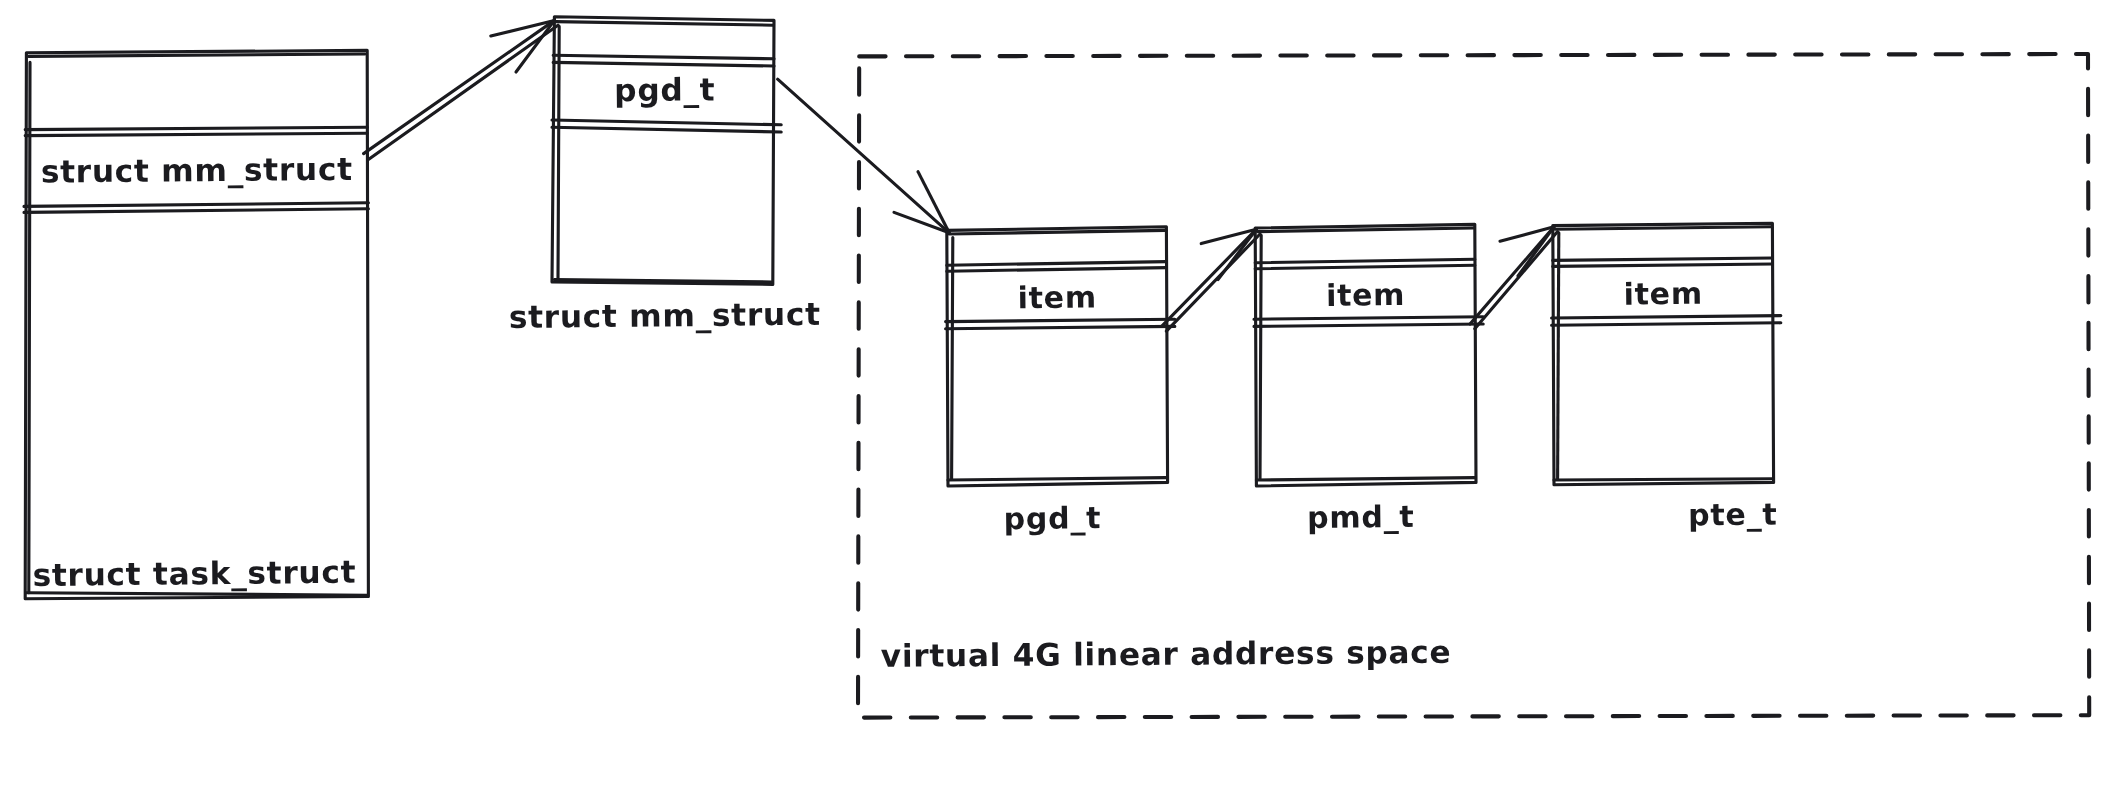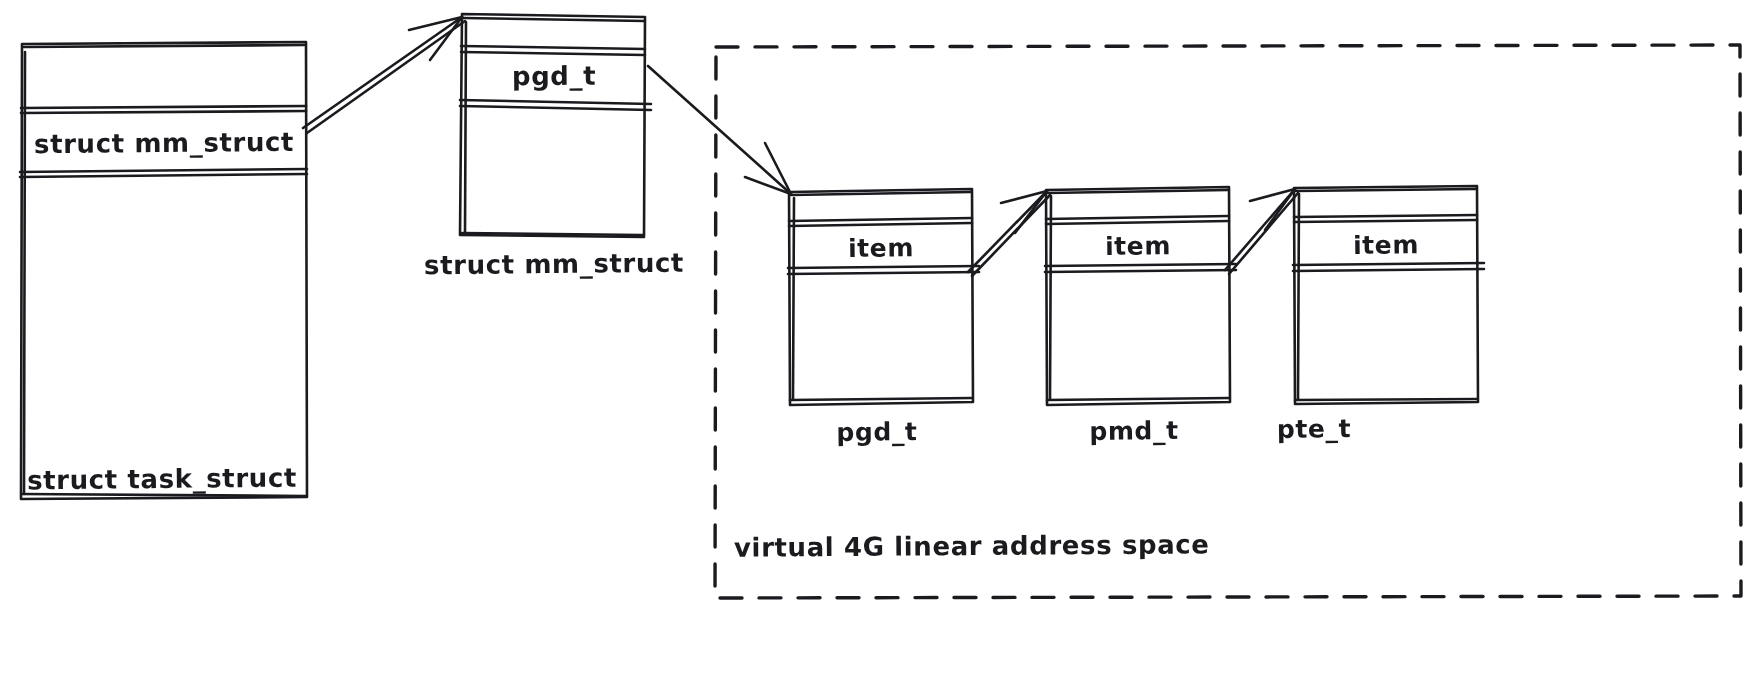--- a/index.html
+++ b/index.html
@@ -173,19 +173,19 @@
 
     <div class="lbl lbl-caption" style="left:554px; top:264px;">struct mm_struct</div>
 
     <div class="lbl lbl-item" style="left:881px; top:248px;">item</div>
     <div class="lbl lbl-item" style="left:877px; top:432px;">pgd_t</div>
 
     <div class="lbl lbl-item" style="left:1138px; top:246px;">item</div>
     <div class="lbl lbl-item" style="left:1134px; top:431px;">pmd_t</div>
 
     <div class="lbl lbl-item" style="left:1386px; top:245px;">item</div>
-    <div class="lbl lbl-item" style="left:1314px; top:429px;">pte_t</div>
+    <div class="lbl lbl-item" style="left:1444px; top:429px;">pte_t</div>
 
     <div class="lbl lbl-space" style="left:734px; top:546px;">virtual 4G linear address space</div>
 
   </div>
 
 </div>
 
 </body></html>

